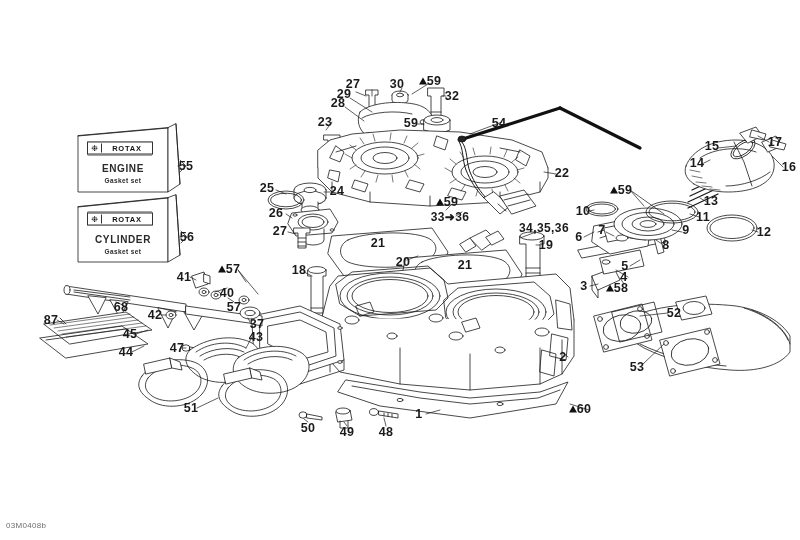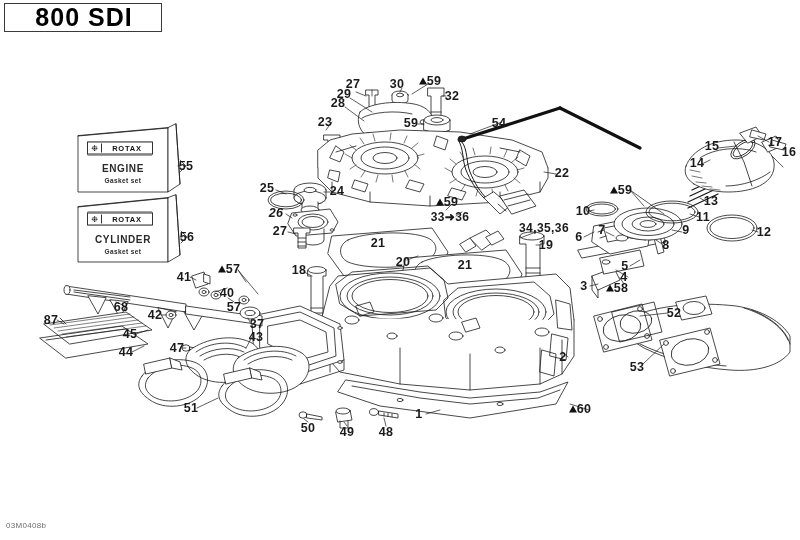--- a/index.html
+++ b/index.html
@@ -109,23 +109,20 @@
     font-weight: bold;
     letter-spacing: 0.8px;
     color: #111;
   }
 </style>
 </head>
 <body>
 
 <div id="page">
 
-  <div id="title-box">
-    <div id="title-text">800 SDI</div>
-  </div>
 
   <svg id="art" width="800" height="540" viewBox="0 0 800 540">
     <g fill="none" stroke="#1a1a1a" stroke-width="0.8" stroke-linejoin="round" stroke-linecap="round">
 
       <g>
         <path d="M78,136 L78,192 L168,192 L168,128 Z" fill="#fff"></path>
         <path d="M168,128 L168,192 L180,184 L176,124 Z" fill="#fff"></path>
         <path d="M176,124 L180,184"></path>
         <path d="M78,136 L168,128"></path>
         <rect x="88" y="142" width="64" height="13" fill="#fff"></rect>
@@ -629,32 +626,32 @@
       <div class="callout" style="left: 579px; top: 237px;">6</div>
       <div class="callout" style="left: 602px; top: 230px;">7</div>
       <div class="callout" style="left: 666px; top: 245px;">8</div>
       <div class="callout" style="left: 686px; top: 230px;">9</div>
       <div class="callout" style="left: 583px; top: 211px;">10</div>
       <div class="callout" style="left: 703px; top: 217px;">11</div>
       <div class="callout" style="left: 764px; top: 232px;">12</div>
       <div class="callout" style="left: 711px; top: 201px;">13</div>
       <div class="callout" style="left: 697px; top: 163px;">14</div>
       <div class="callout" style="left: 712px; top: 146px;">15</div>
-      <div class="callout" style="left: 789px; top: 152px;">16</div>
+      <div class="callout" style="left: 789px; top: 167px;">16</div>
       <div class="callout" style="left: 775px; top: 142px;">17</div>
       <div class="callout" style="left: 299px; top: 270px;">18</div>
       <div class="callout" style="left: 546px; top: 245px;">19</div>
       <div class="callout" style="left: 403px; top: 262px;">20</div>
       <div class="callout" style="left: 378px; top: 243px;">21</div>
       <div class="callout" style="left: 465px; top: 265px;">21</div>
       <div class="callout" style="left: 562px; top: 173px;">22</div>
       <div class="callout" style="left: 325px; top: 122px;">23</div>
       <div class="callout" style="left: 337px; top: 191px;">24</div>
       <div class="callout" style="left: 267px; top: 188px;">25</div>
-      <div class="callout" style="left: 276px; top: 213px; font-style: italic;">26</div>
+      <div class="callout" style="left: 276px; top: 213px;">26</div>
       <div class="callout" style="left: 353px; top: 84px;">27</div>
       <div class="callout" style="left: 280px; top: 231px;">27</div>
       <div class="callout" style="left: 338px; top: 103px;">28</div>
       <div class="callout" style="left: 344px; top: 94px;">29</div>
       <div class="callout" style="left: 397px; top: 84px;">30</div>
       <div class="callout" style="left: 411px; top: 123px;">59</div>
       <div class="callout" style="left: 452px; top: 96px;">32</div>
       <div class="callout wide" style="left: 450px; top: 217px;">33➜36</div>
       <div class="callout wide" style="left: 544px; top: 228px;">34,35,36</div>
       <div class="callout" style="left: 257px; top: 324px;">37</div>

